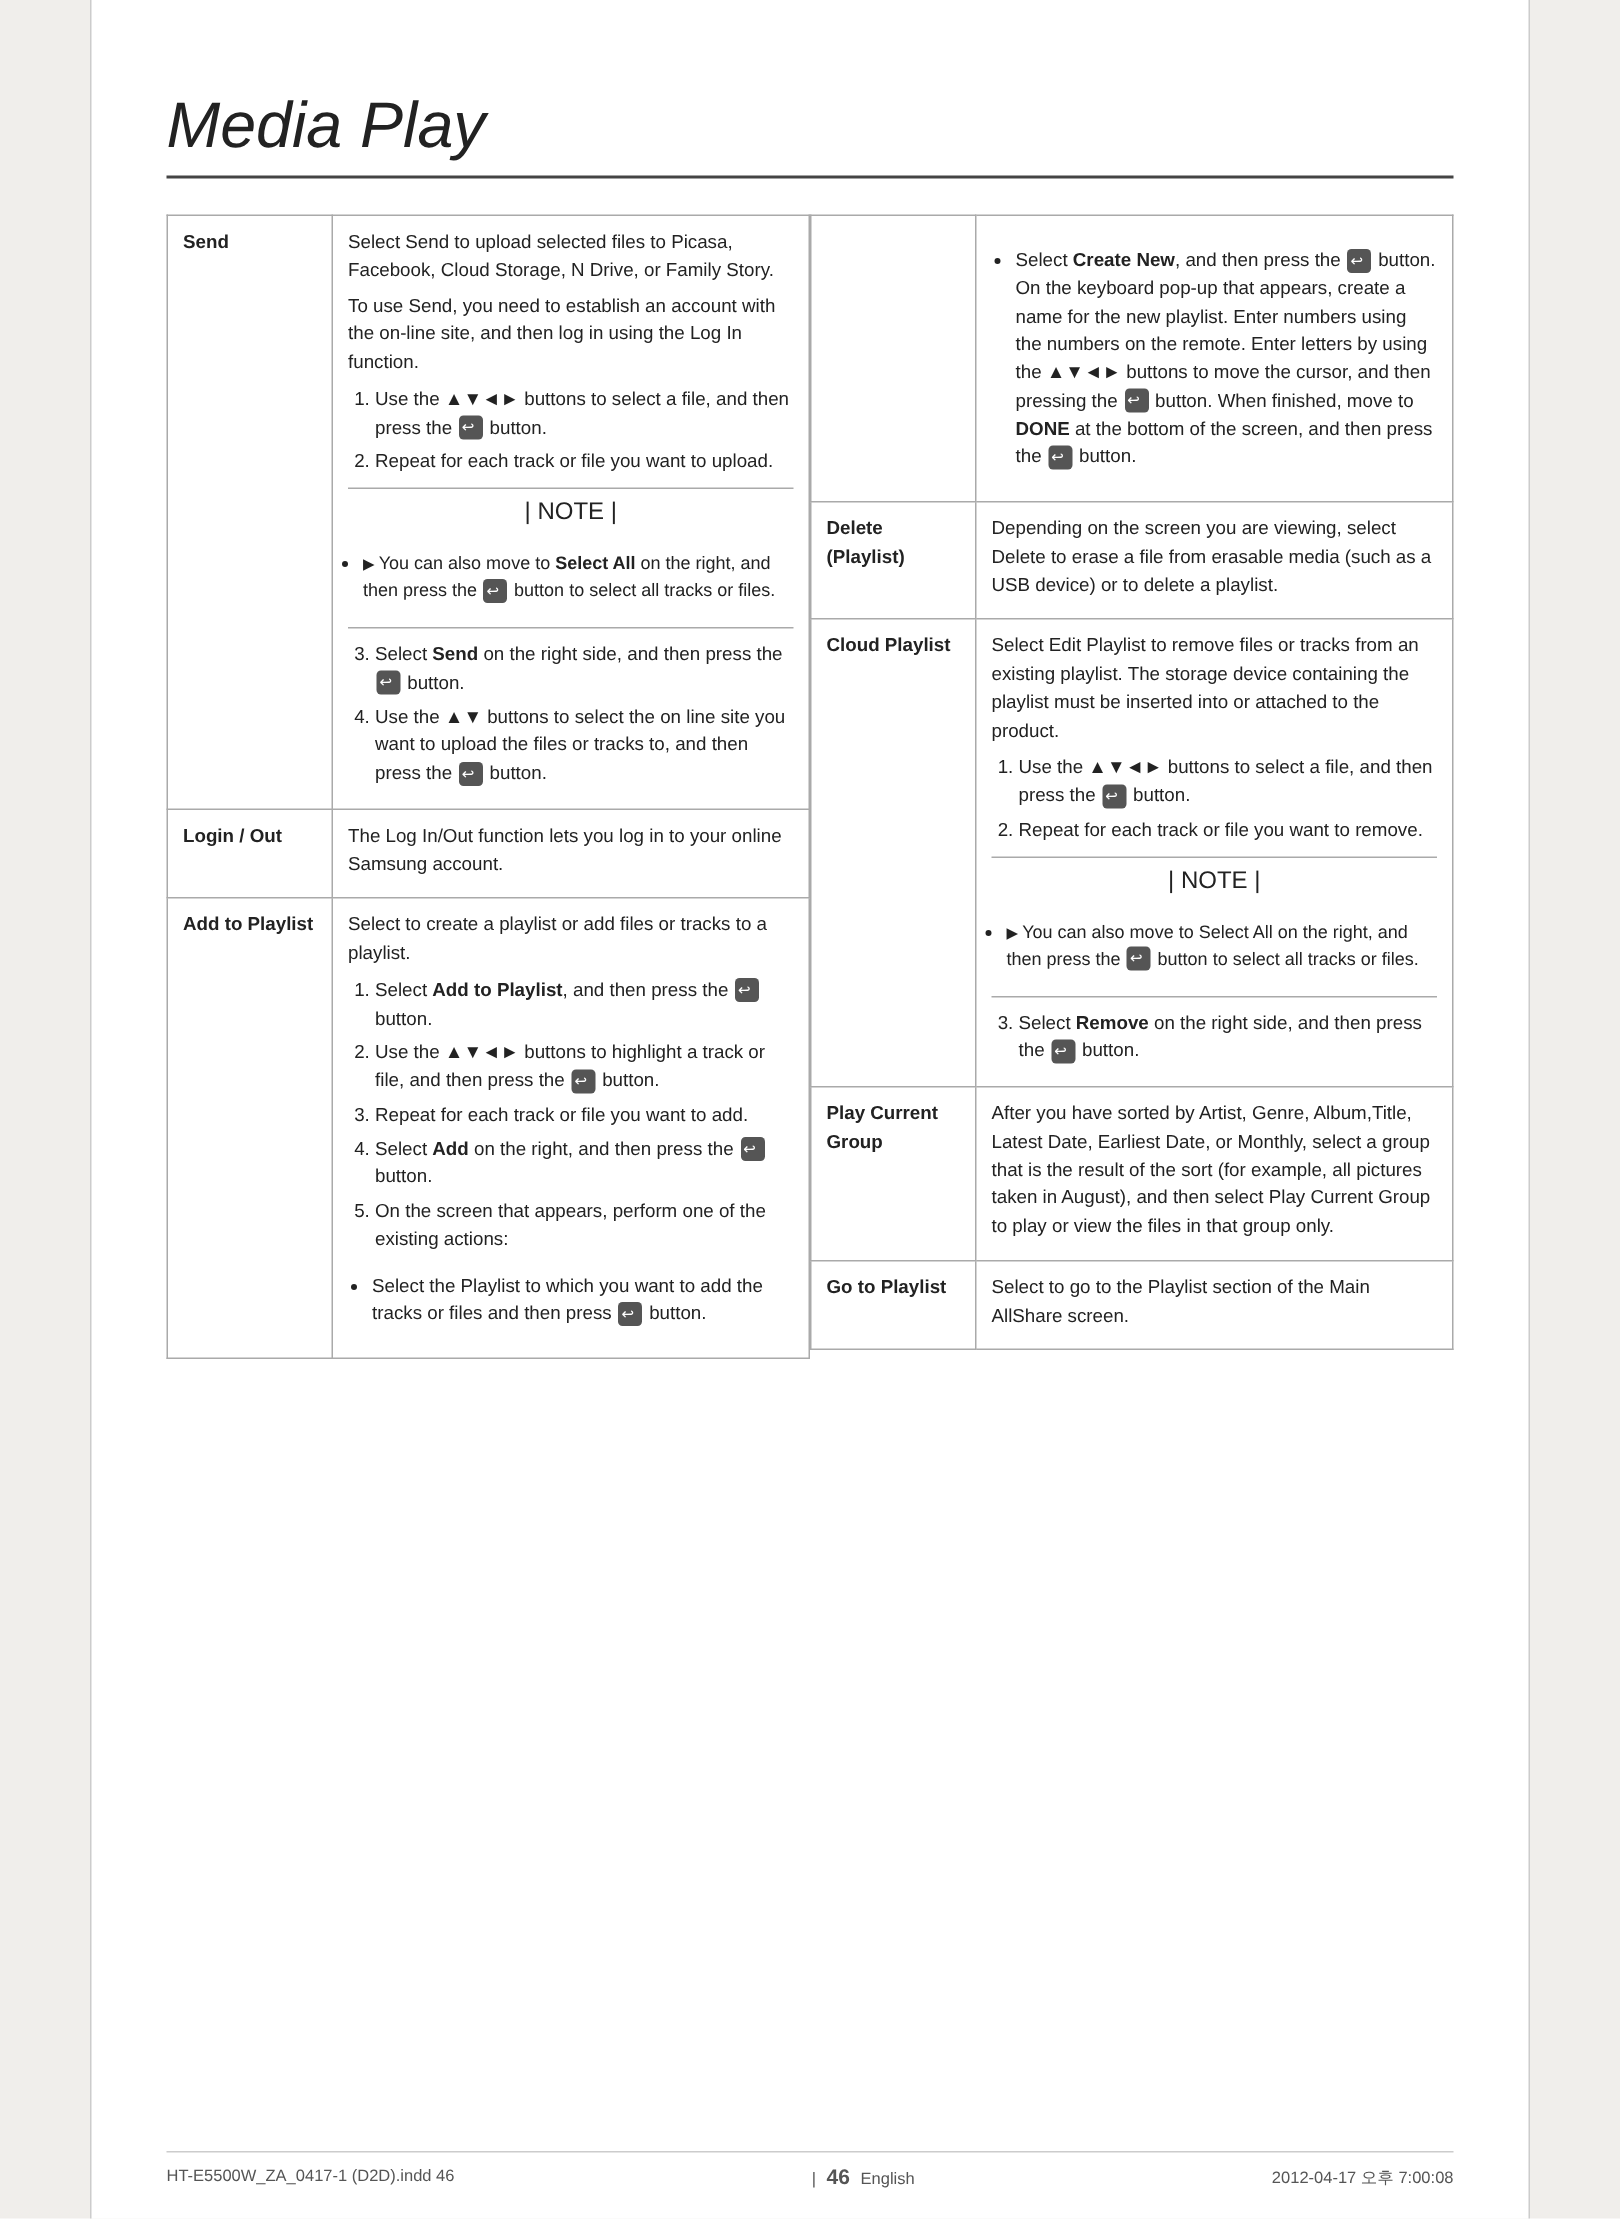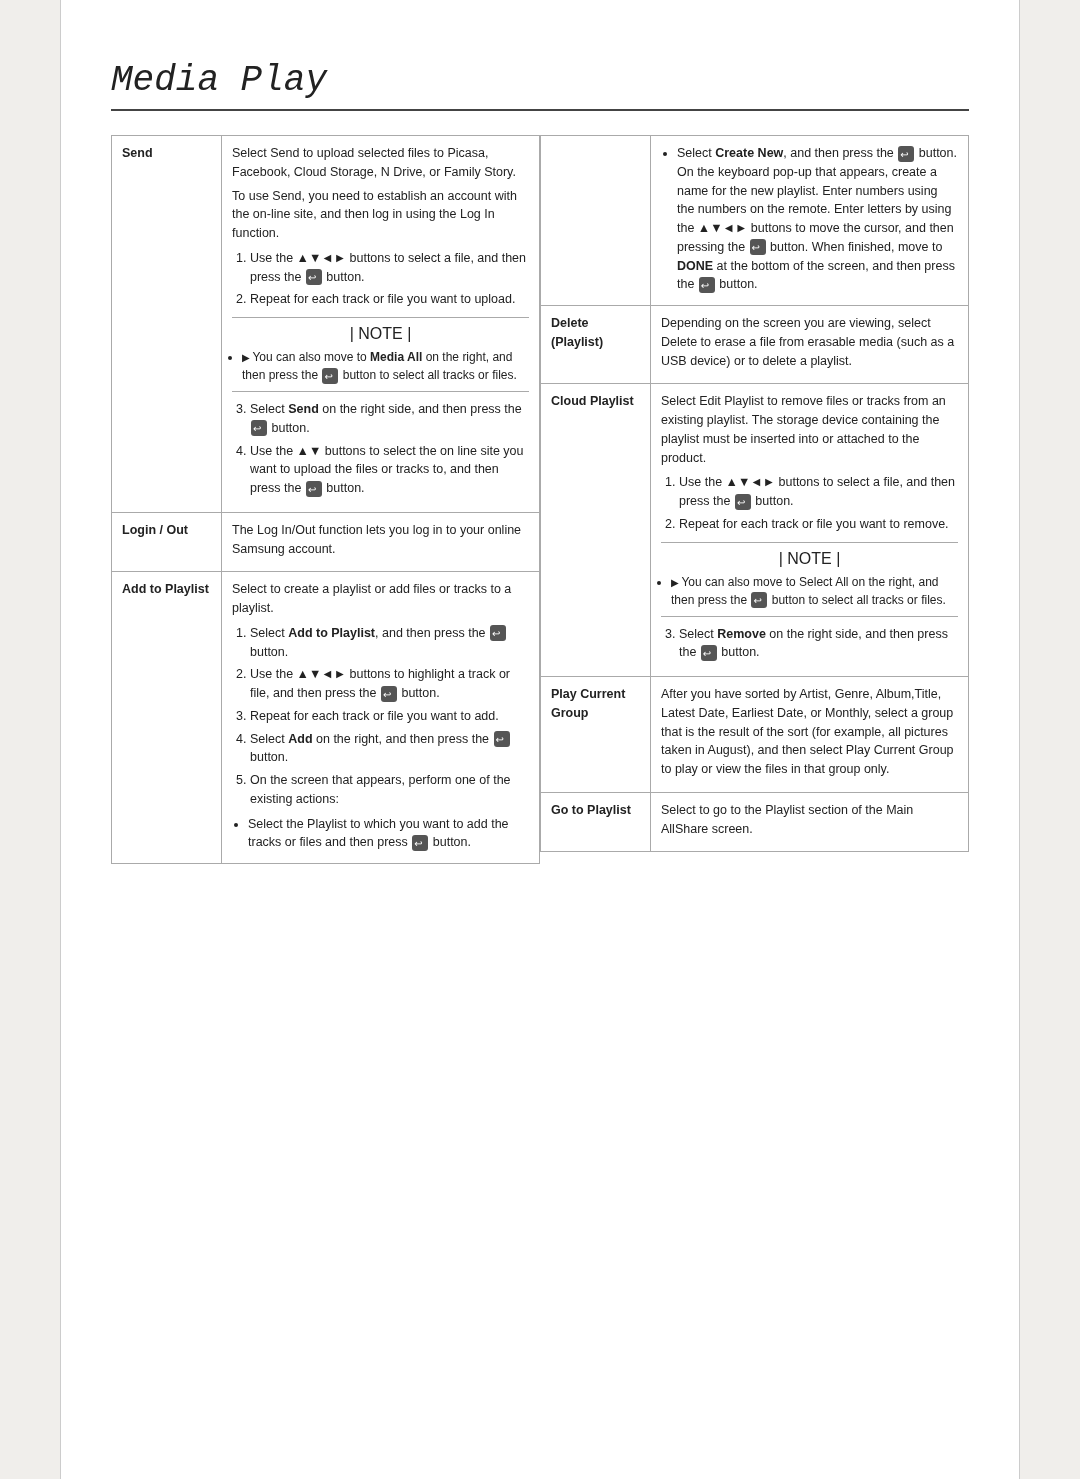--- a/index.html
+++ b/index.html
@@ -15,23 +15,23 @@
       background: #fff;
       width: 960px;
       margin: 0 auto;
       min-height: 1479px;
       position: relative;
       padding: 60px 50px 80px 50px;
       border-left: 1px solid #ccc;
       border-right: 1px solid #ccc;
     }
     .page-title {
-      font-family: Liberation Mono, monospace;
+      font-family: Liberation Sans, sans-serif;
       font-style: italic;
-      font-size: 36px;
+      font-size: 43px;
       font-weight: normal;
       color: #222;
       margin-bottom: 24px;
       border-bottom: 2px solid #444;
       padding-bottom: 8px;
     }
     .label-cell {
       width: 110px;
       font-weight: bold;
       font-size: 12.5px;
@@ -57,21 +57,21 @@
     }
     ol {
       padding-left: 18px;
       margin: 6px 0;
     }
     ol li {
       margin-bottom: 4px;
     }
     ul {
       padding-left: 16px;
-      margin: 0 0;
+      margin: 12px 0;
     }
     ul li {
       margin-bottom: 3px;
       list-style-type: disc;
     }
     .bullet-tri {
       list-style-type: none;
       padding-left: 10px;
     }
     .bullet-tri li::before {
@@ -152,21 +152,21 @@
             <td class="content-cell">
               <p>Select Send to upload selected files to Picasa, Facebook, Cloud Storage, N Drive, or Family Story.</p>
               <p>To use Send, you need to establish an account with the on-line site, and then log in using the Log In function.</p>
               <ol>
                 <li>Use the ▲▼◄► buttons to select a file, and then press the <span class="icon-btn"></span> button.</li>
                 <li>Repeat for each track or file you want to upload.</li>
               </ol>
               <div class="note-block">
                 <div class="note-label">| NOTE |</div>
                 <ul class="bullet-tri">
-                  <li>You can also move to <span class="bold">Media All</span> on the right, and then press the <span class="icon-btn"></span> button to select all tracks or files.</li>
+                  <li>You can also move to <span class="bold">Select All</span> on the right, and then press the <span class="icon-btn"></span> button to select all tracks or files.</li>
                 </ul>
               </div>
               <ol start="3">
                 <li>Select <span class="bold">Send</span> on the right side, and then press the <span class="icon-btn"></span> button.</li>
                 <li>Use the ▲▼ buttons to select the on line site you want to upload the files or tracks to, and then press the <span class="icon-btn"></span> button.</li>
               </ol>
             </td>
           </tr>
 
           <tr>
@@ -248,14 +248,23 @@
             <td class="content-cell">
               <p>Select to go to the Playlist section of the Main AllShare screen.</p>
             </td>
           </tr>
         </tbody>
       </table>
     </div>
 
   </div>
 
+  <div class="footer-bar">
+    <span>HT-E5500W_ZA_0417-1 (D2D).indd   46</span>
+    <span>
+      <span>|</span>
+      <span style="font-weight:bold; font-size:14px; margin:0 4px;">46</span>
+      <span>English</span>
+    </span>
+    <span>2012-04-17   오후 7:00:08</span>
+  </div>
 
 </div>
 
 </body></html>

